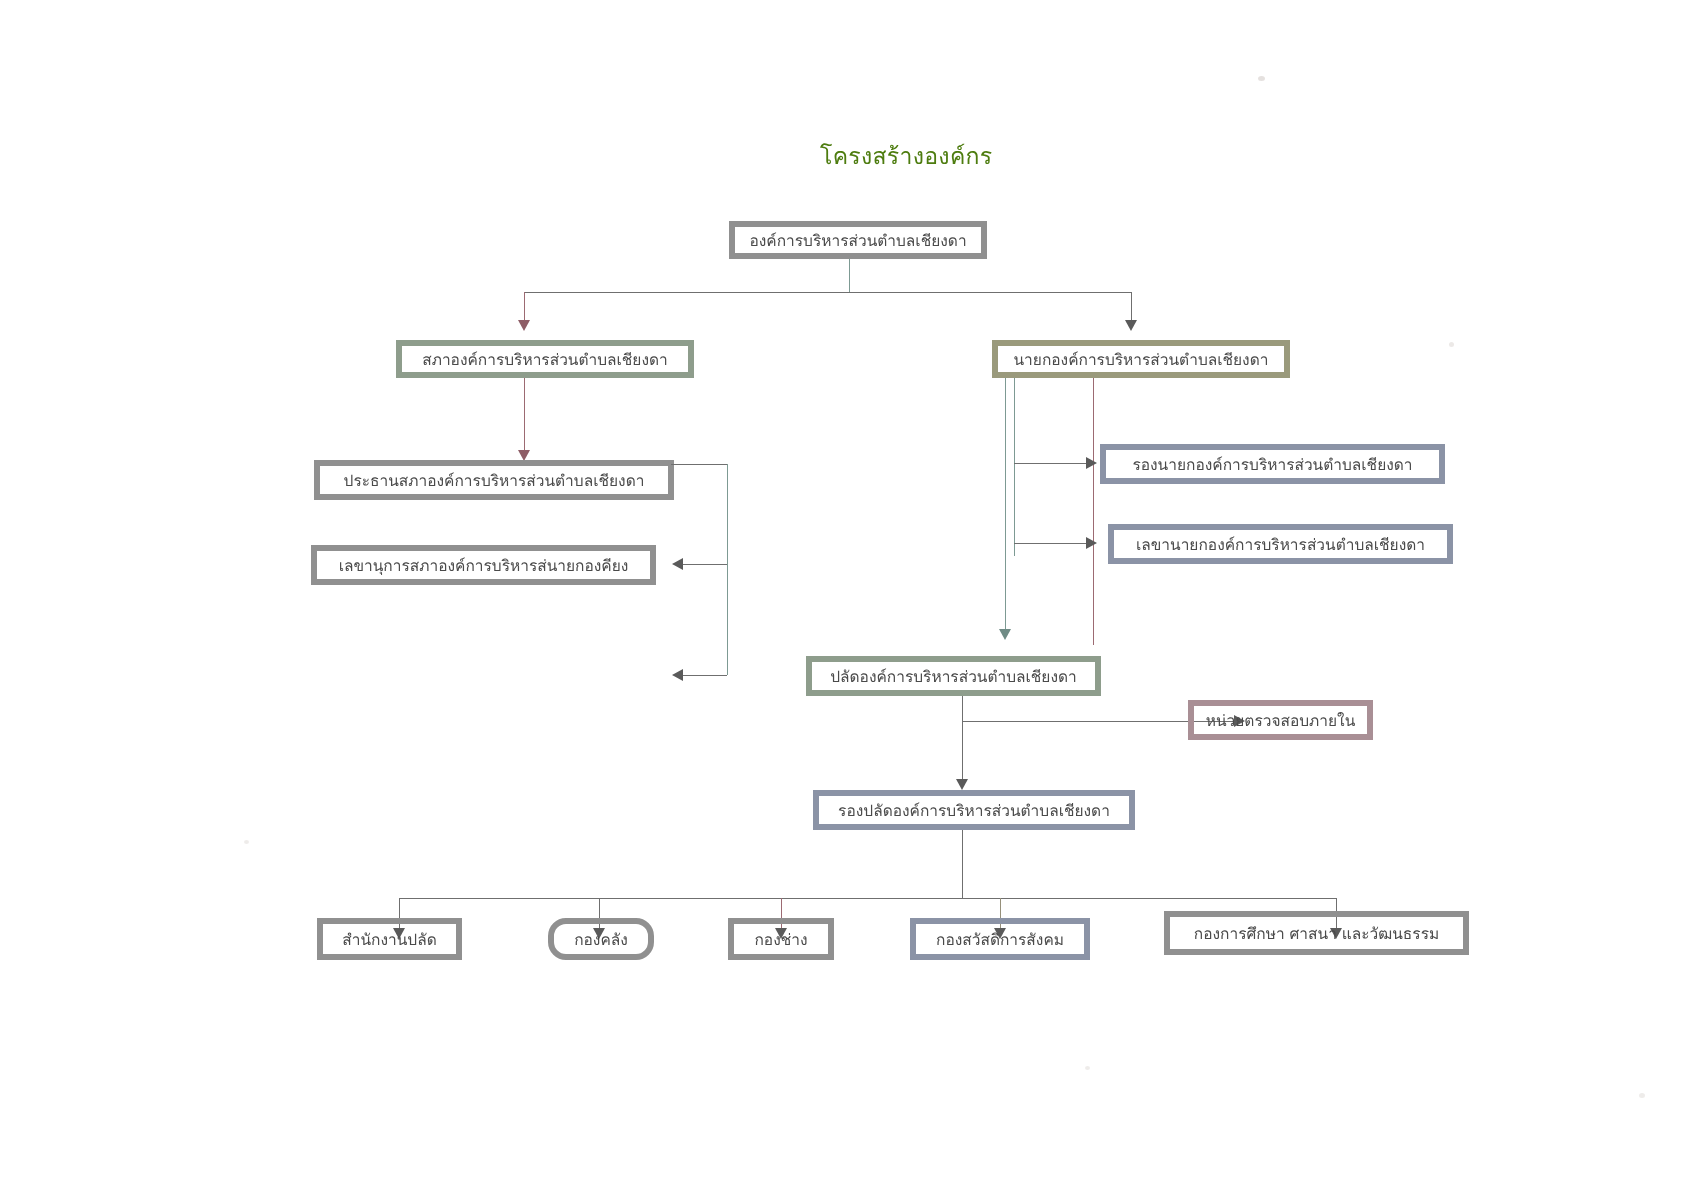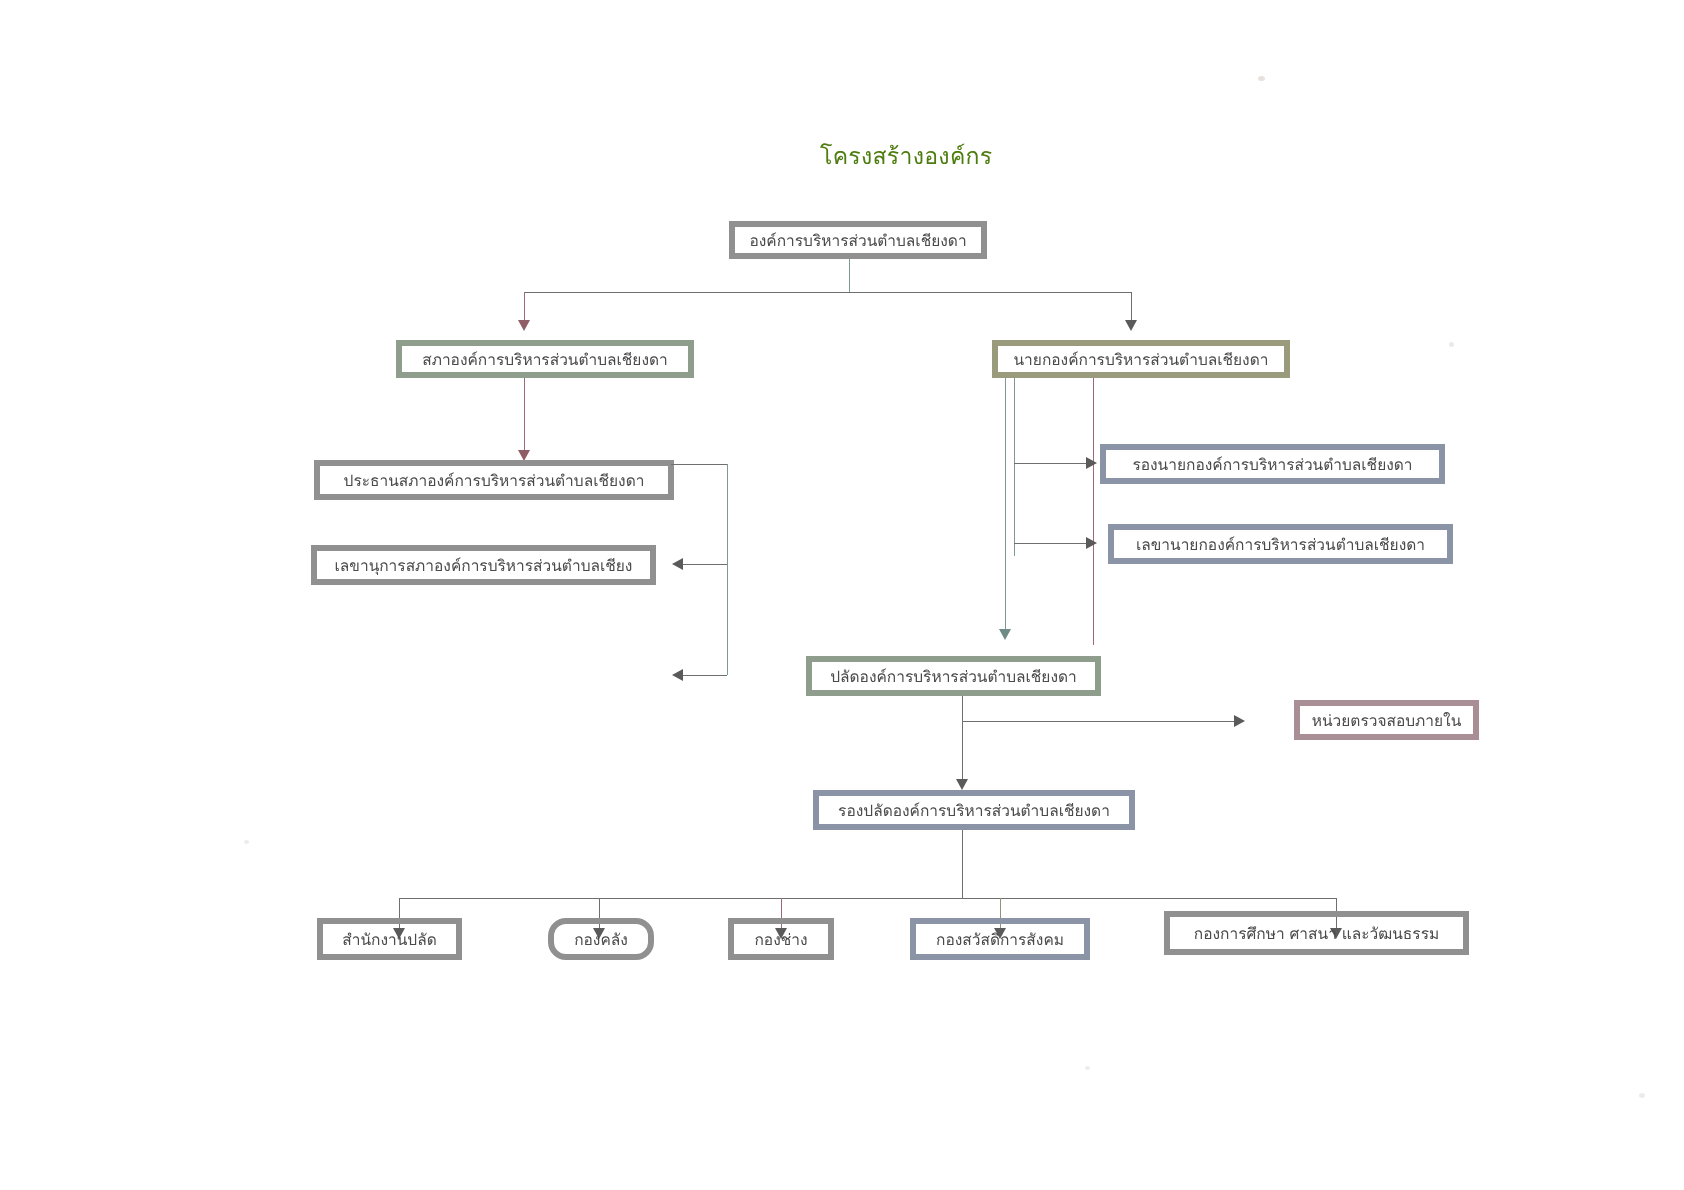--- a/index.html
+++ b/index.html
@@ -130,21 +130,21 @@
   </div>
 
   <div class="ln h dark" style="left:671px;top:464px;width:56px;"></div>
   <div class="ln v teal" style="left:727px;top:464px;height:211px;"></div>
   <div class="ln h dark" style="left:683px;top:564px;width:44px;"></div>
   <div class="arrow-l" style="left:672px;top:558px;"></div>
   <div class="ln h dark" style="left:683px;top:675px;width:44px;"></div>
   <div class="arrow-l" style="left:672px;top:669px;"></div>
 
   <div class="node tint-grey" style="left:311px;top:545px;width:345px;height:40px;">
-    <span>เลขานุการสภาองค์การบริหารส่วนตำบลเชียง</span>
+    <span>เลขานุการสภาองค์การบริหารส่นายกองคียง</span>
   </div>
 
 
   <div class="ln v teal" style="left:1014px;top:378px;height:178px;"></div>
   <div class="ln v red" style="left:1093px;top:378px;height:267px;"></div>
 
   <div class="ln h dark" style="left:1014px;top:463px;width:72px;"></div>
   <div class="arrow-r" style="left:1086px;top:457px;"></div>
 
   <div class="ln h dark" style="left:1014px;top:543px;width:72px;"></div>
@@ -162,21 +162,21 @@
   <div class="arrow-d teal" style="left:999px;top:629px;"></div>
 
   <div class="node tint-green" style="left:806px;top:656px;width:295px;height:40px;">
     <span>ปลัดองค์การบริหารส่วนตำบลเชียงดา</span>
   </div>
 
   <div class="ln v dark" style="left:962px;top:696px;height:90px;"></div>
   <div class="ln h dark" style="left:962px;top:721px;width:272px;"></div>
   <div class="arrow-r" style="left:1234px;top:715px;"></div>
 
-  <div class="node tint-rose" style="left:1294px;top:700px;width:185px;height:40px;">
+  <div class="node tint-rose" style="left:1188px;top:700px;width:185px;height:40px;">
     <span>หน่วยตรวจสอบภายใน</span>
   </div>
 
   <div class="arrow-d" style="left:956px;top:779px;"></div>
 
   <div class="node tint-blue" style="left:813px;top:790px;width:322px;height:40px;">
     <span>รองปลัดองค์การบริหารส่วนตำบลเชียงดา</span>
   </div>
 
   <div class="ln v dark" style="left:962px;top:830px;height:68px;"></div>

